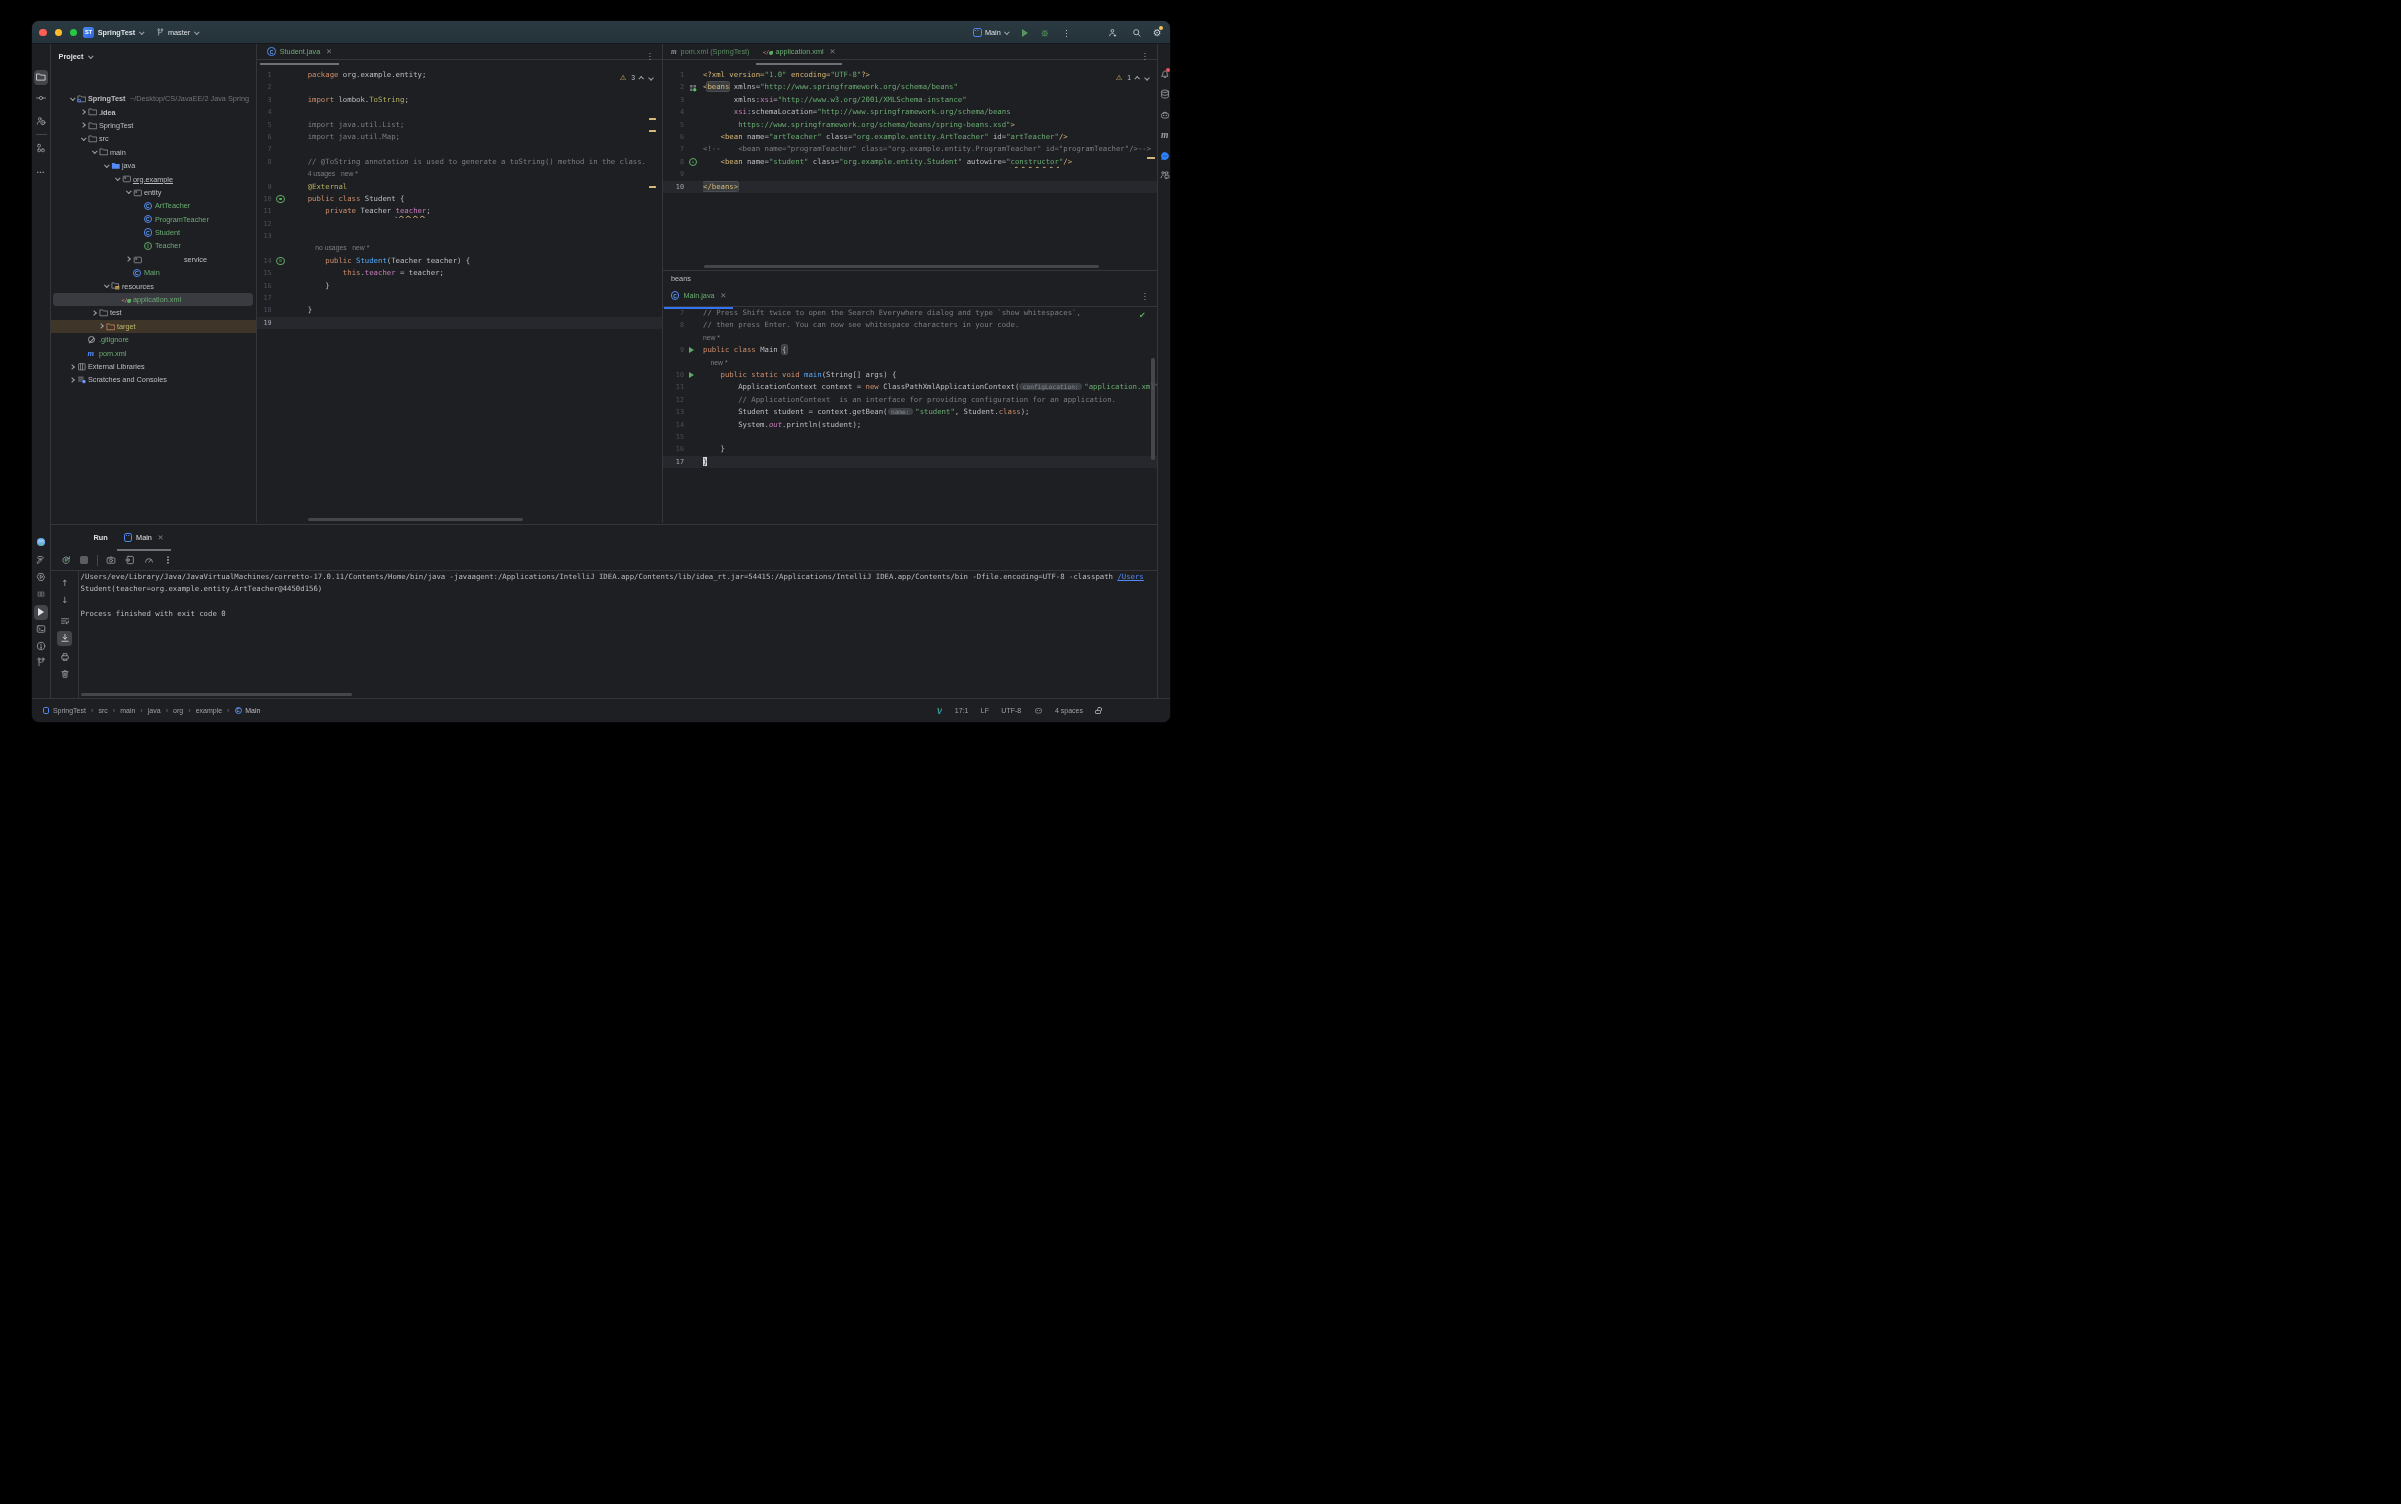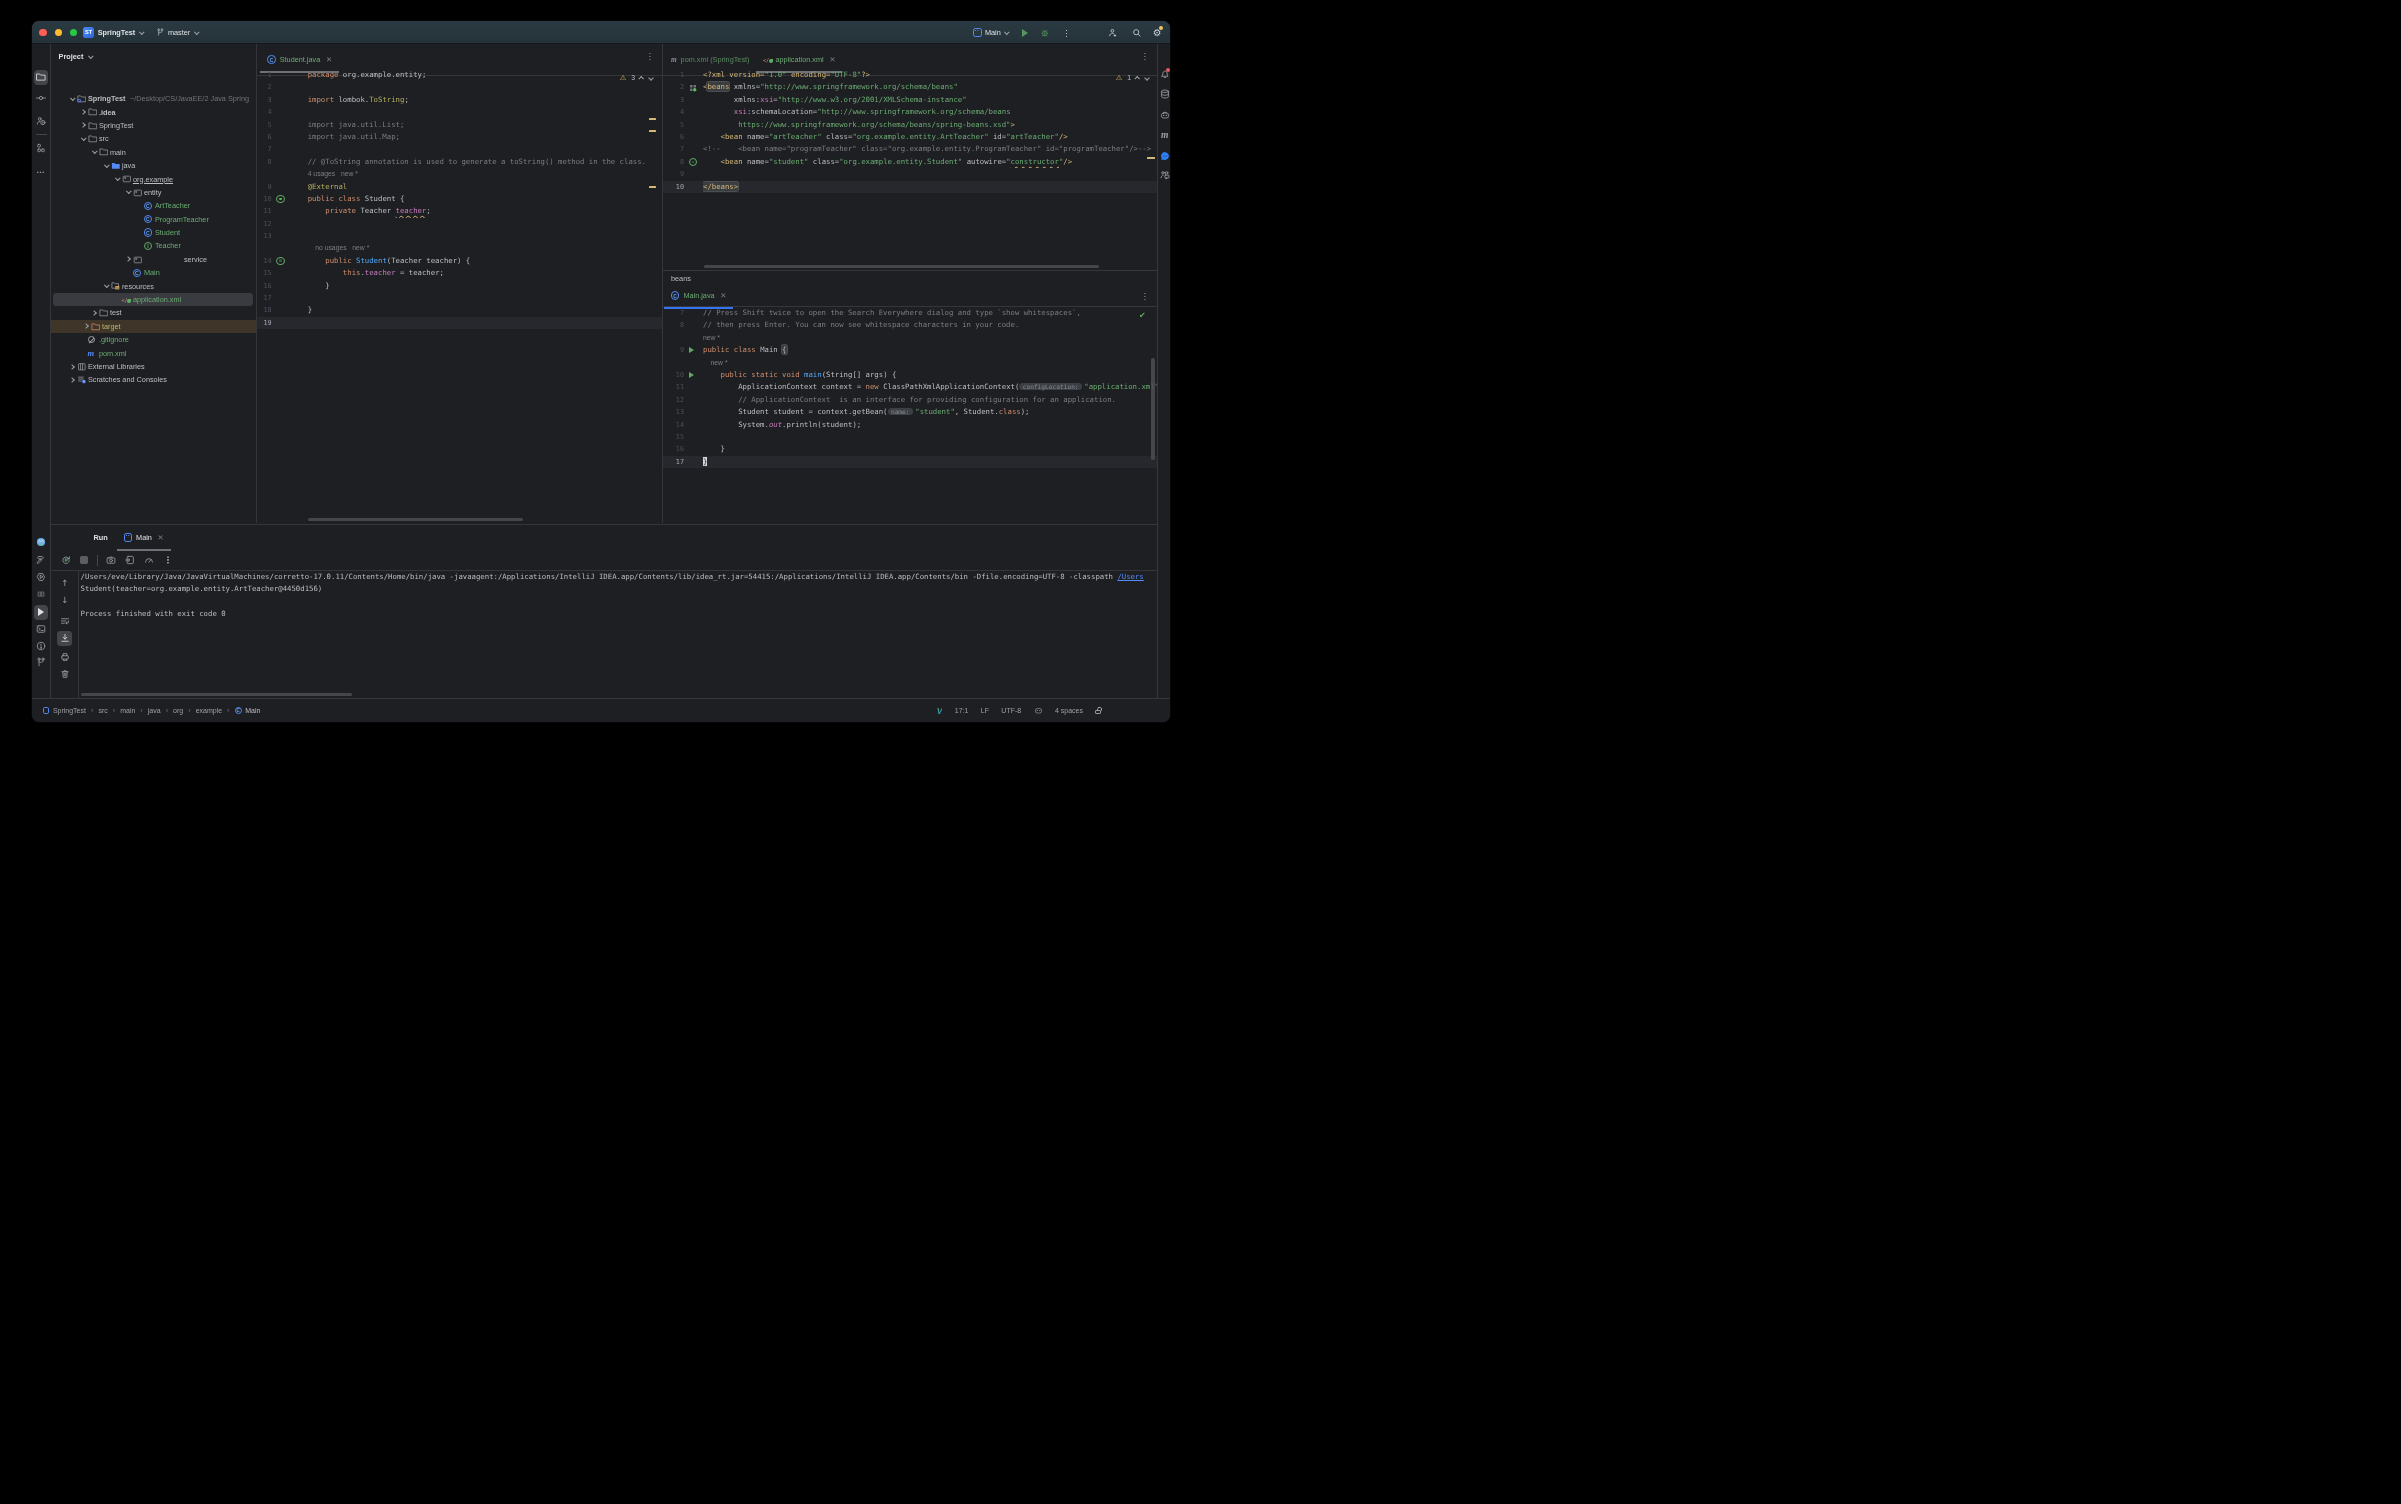--- a/index.html
+++ b/index.html
@@ -42,21 +42,21 @@
   .cc{width:8.5px;height:8.5px;border-radius:50%;border:0.7px solid #548af7;color:#64a8f0;font-size:5px;display:inline-flex;align-items:center;justify-content:center;font-weight:bold;}
   .cc.iface{border-color:#5fad65;color:#5fad65;}
   .mvn{color:#548af7;font-family:"Liberation Serif",serif;font-style:italic;font-weight:bold;font-size:8.5px;}
   .ign{width:7.3px;height:7.3px;border:0.8px solid #9da0a8;border-radius:50%;position:relative;display:inline-block;}
   .ign::after{content:"";position:absolute;left:-0.6px;top:2.7px;width:7.3px;height:0.8px;background:#9da0a8;transform:rotate(-45deg);}
   .spr{position:relative;font-family:"DejaVu Sans Mono",monospace;font-size:5px;color:#cf8e6d;font-weight:bold;}
   .spr::after{content:"";position:absolute;right:-3.4px;bottom:0;width:4px;height:4px;border-radius:50% 0 50% 50%;background:#5fad65;}
   
   .edL{position:absolute;left:225px;top:23px;width:405px;height:479px;}
   .edR{position:absolute;left:630px;top:23px;width:495px;height:479px;border-left:0.6px solid #34363a;}
-  .tabbar{position:absolute;left:0;top:0;right:0;height:32px;border-bottom:0.6px solid #34363a;display:flex;align-items:center;}
+  .tabbar{position:absolute;left:0;top:0;right:0;height:16px;border-bottom:0.6px solid #34363a;display:flex;align-items:center;}
   .tab{height:25px;display:flex;align-items:center;gap:4px;padding:0 6.8px;font-size:7.3px;color:#6aab73;position:relative;}
   .tab .x{color:#7a7e85;font-size:7.3px;margin-left:1.7px;}
   .tab .uline{position:absolute;left:0;right:0;bottom:-0.6px;height:1.7px;background:#6e7177;}
   .tab .uline.blue{background:#3574f0;}
   .tab.dim{color:#639c6b;opacity:.85;}
   .tab-kebab{position:absolute;right:8px;top:6.8px;color:#9da0a8;font-size:8.5px;}
   .codebox{position:absolute;left:0;right:0;overflow:hidden;font-family:"DejaVu Sans Mono","Liberation Mono",monospace;font-size:7.3px;}
   .crow{display:flex;height:12.4px;line-height:12.4px;white-space:pre;position:relative;}
   .crow.cur{background:#26282e;}
   .ln{flex:none;text-align:right;color:#494f59;font-size:6.8px;font-family:"DejaVu Sans Mono",monospace;}
@@ -459,21 +459,21 @@
           <span class="tchev">
             <span class="chev right"></span>
           </span>
           <span class="tico">
             <svg width="9.6" height="9.6" viewBox="0 0 16 16" fill="none" stroke="#9da0a8" stroke-width="1.2">
               <path d="M1.5 13h13V5h-7L6 3.2H1.5z"></path>
             </svg>
           </span>
           <span class="tlabel" style="color:#bcbec4;">test</span>
         </div>
-        <div class="trow" style="padding-left: 30px;">
+        <div class="trow" style="padding-left: 45px;">
           <span class="hl-bg"></span>
           <span class="tchev">
             <span class="chev right"></span>
           </span>
           <span class="tico">
             <svg width="9.6" height="9.6" viewBox="0 0 16 16" fill="none" stroke="#cd8862" stroke-width="1.3">
               <path d="M1.5 13h13V5h-7L6 3.2H1.5z"></path>
             </svg>
           </span>
           <span class="tlabel" style="color:#bdb76b;">target</span>

